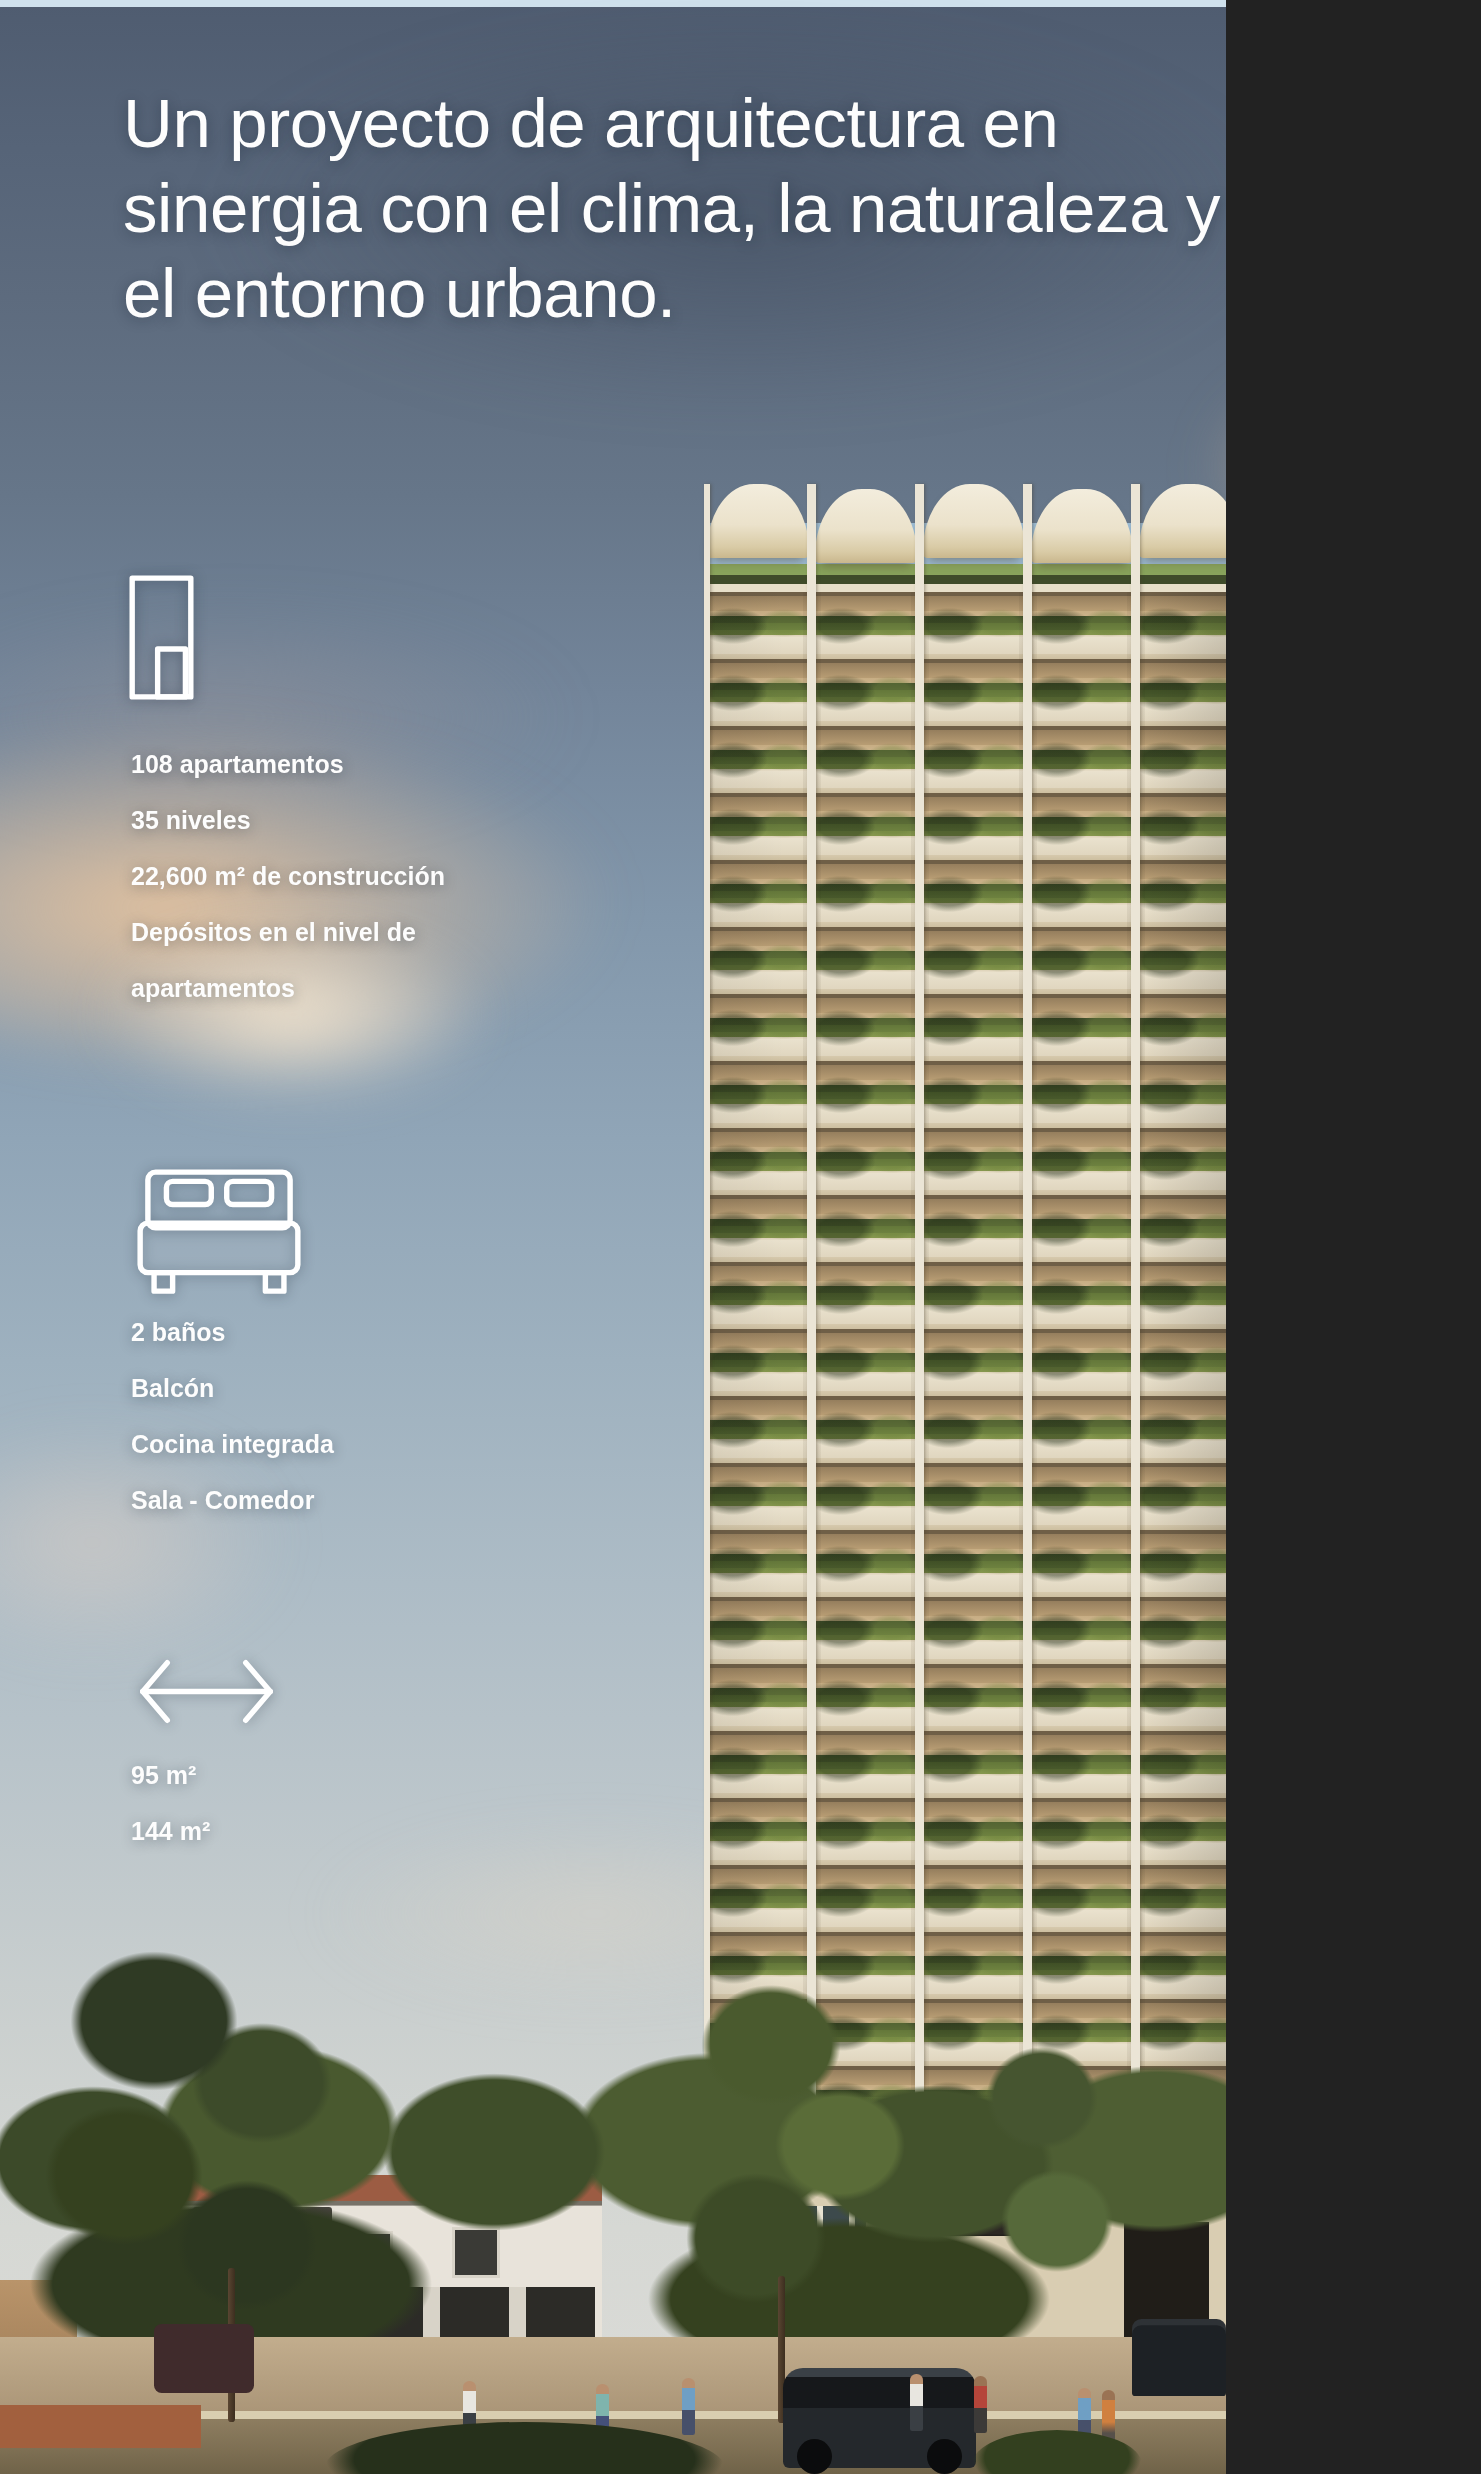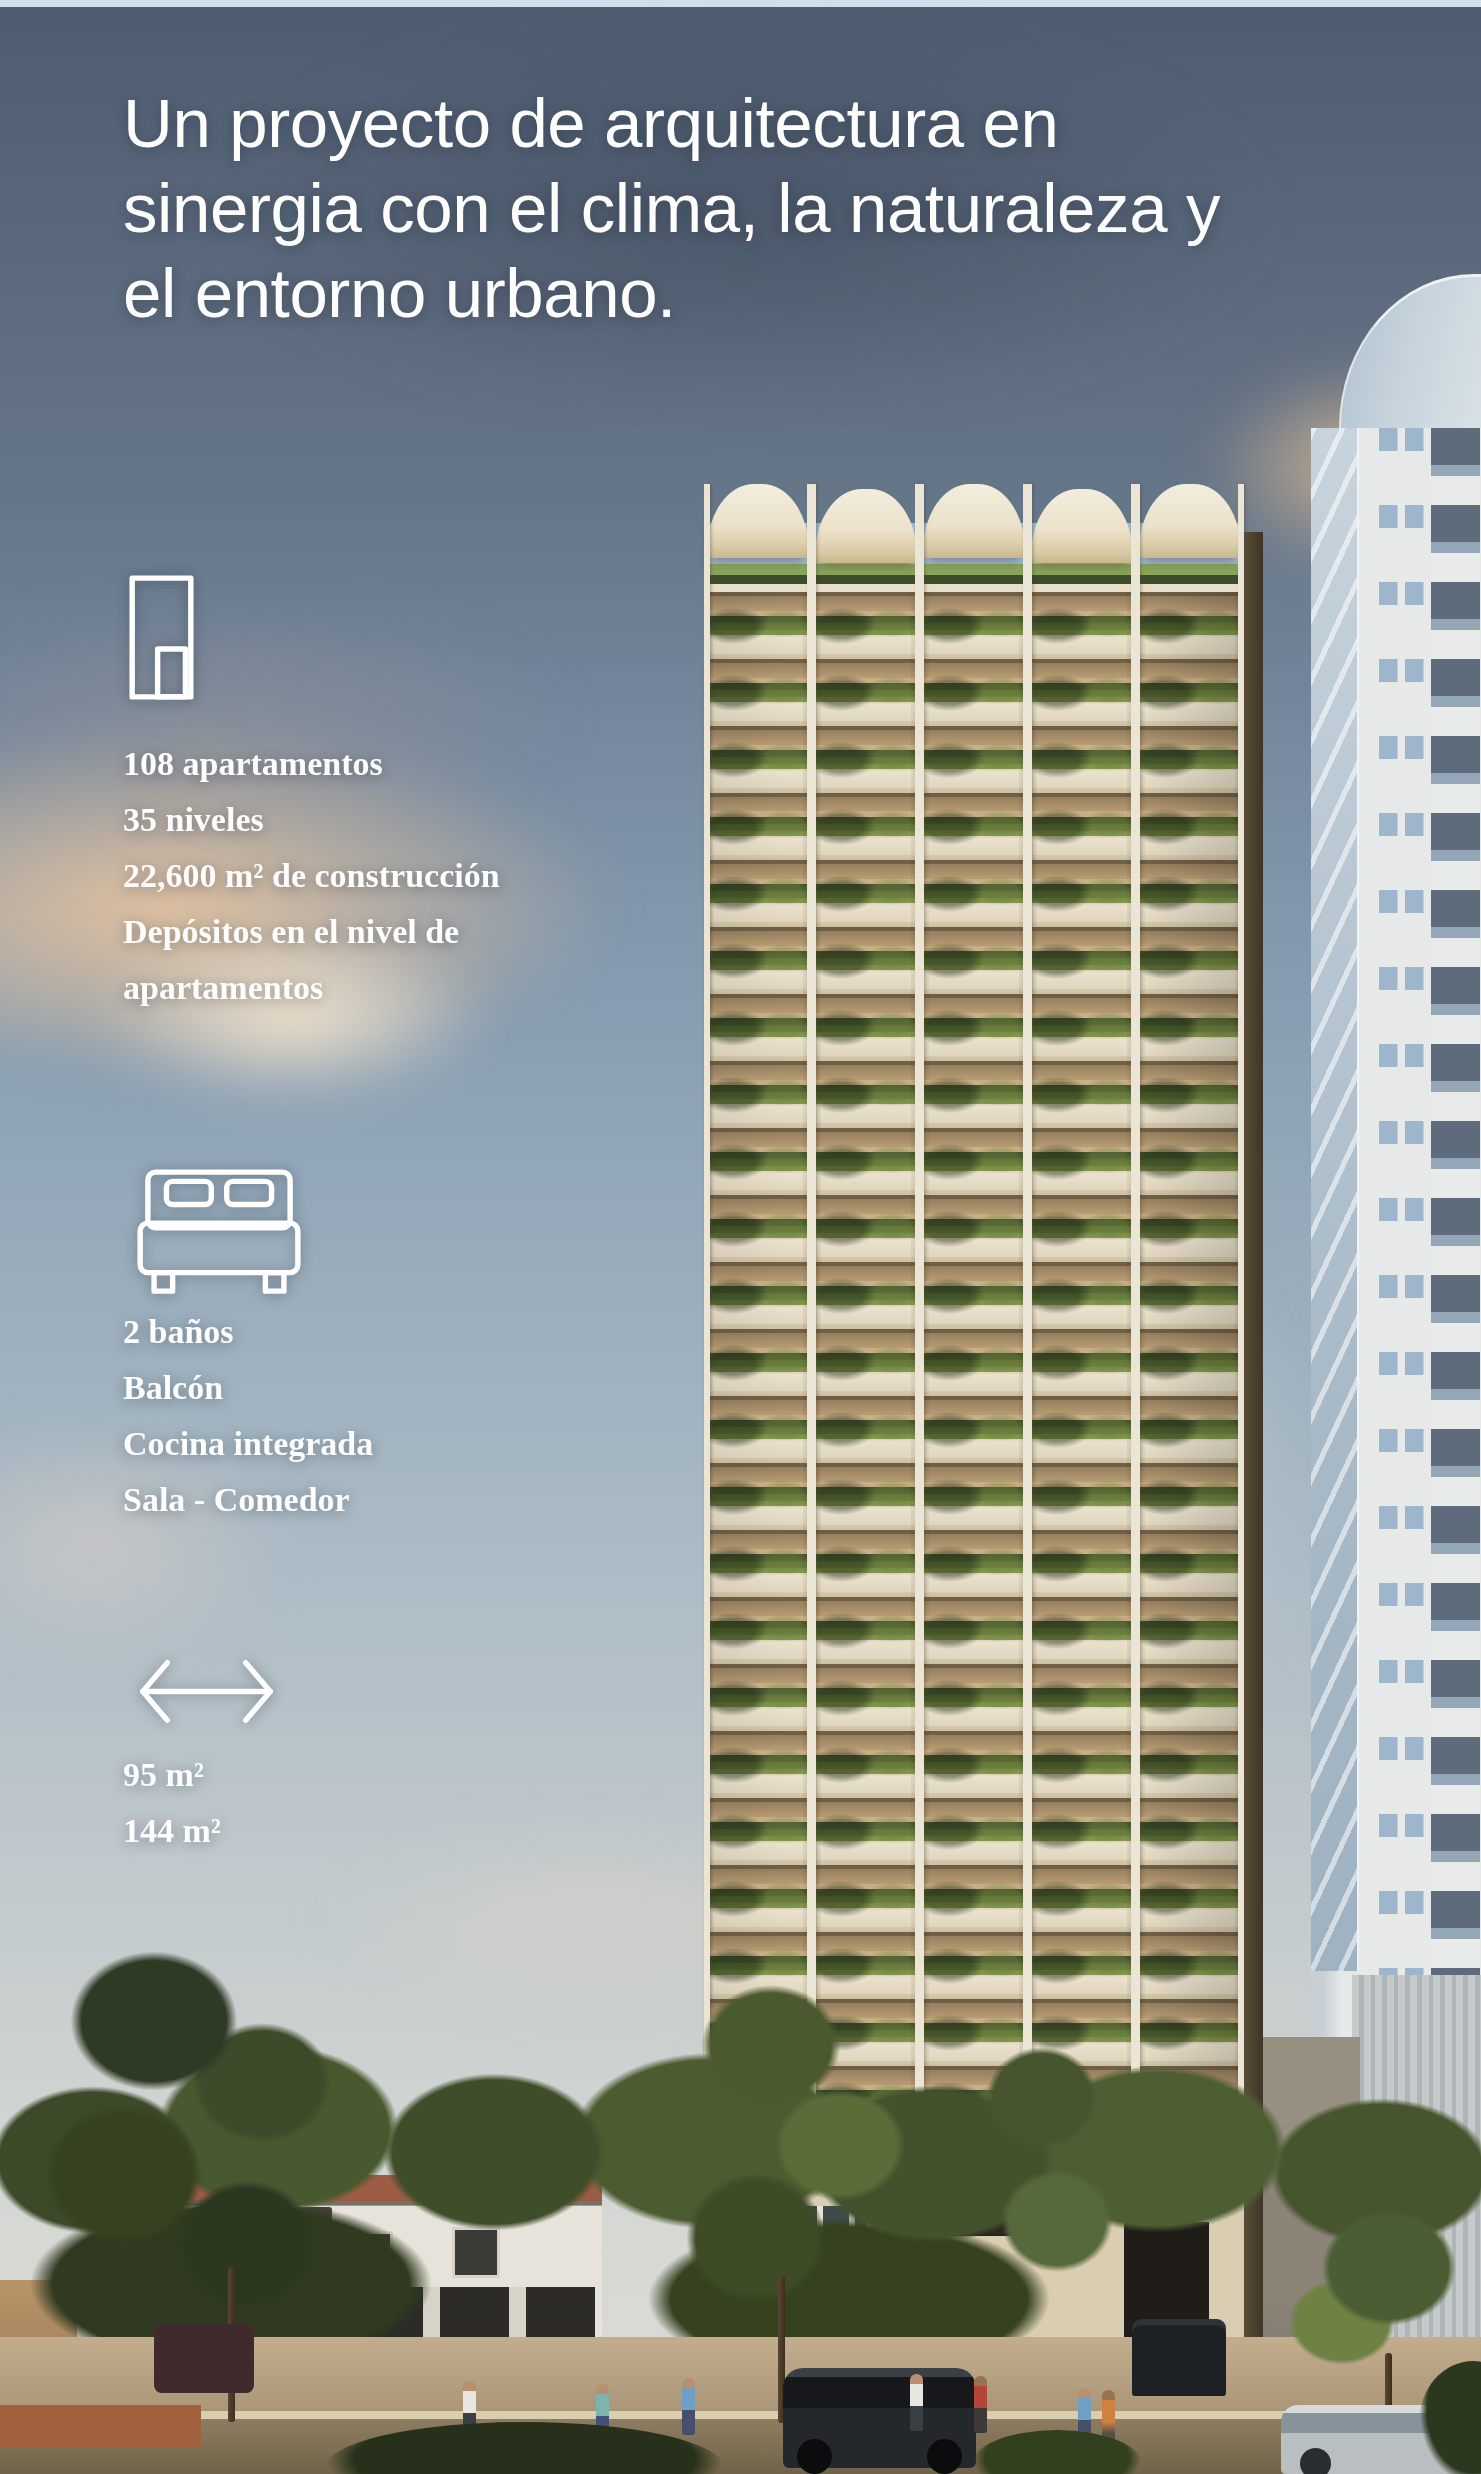--- a/index.html
+++ b/index.html
@@ -1,19 +1,19 @@
 <!DOCTYPE html>
 <html style="font-size:12.3px"><head>
 <meta charset="utf-8">
 <title>Proyecto</title>
 <style>
   html,body{margin:0;padding:0;}
   body{width:1481px;height:2475px;overflow:hidden;background:#222;
        font-family:"Liberation Sans","DejaVu Sans",sans-serif;}
-  .stage{position:relative;width:1481px;height:2475px;overflow:hidden;}
+  .stage{position:relative;width:1226px;height:2475px;overflow:hidden;}
   .stage *{position:absolute;box-sizing:border-box;}
 
   
   .sky{inset:0;
     background:linear-gradient(180deg,
       #4f5c70 0%,#566478 6%,#5d6b7e 12%,#667689 20%,
       #73859a 28%,#8297ab 37%,#90a5b7 46%,#9eb1bf 55%,
       #adbcc6 64%,#bcc6cb 73%,#cbd0cf 82%,#d6d8d4 90%,#dcdcd8 100%);}
   .sky-strip{left:0;top:0;width:1481px;height:7px;background:#cfe1ed;}
   .cloud{border-radius:50%;filter:blur(26px);}
@@ -193,21 +193,21 @@
   .bu2{left:972px;top:2430px;width:170px;height:69px;
     background:radial-gradient(ellipse at 50% 40%,#33401f 0 60%,rgba(0,0,0,0) 70%);}
   .bu3{left:1419px;top:2361px;width:108px;height:123px;
     background:radial-gradient(ellipse at 50% 40%,#2c3720 0 60%,rgba(0,0,0,0) 70%);}
 
   
   .overlay{color:#fdfdfd;text-shadow:0 1.5px 12.3px rgba(15,25,40,.35);}
   .heading{left:123px;top:81px;width:1157px;font-size:69px;line-height:85px;
     font-weight:400;letter-spacing:-0.4px;}
   .heading div{position:static;}
-  .info{left:123px;width:494px;font-size:34px;line-height:56px;font-weight:700;font-family:Liberation Serif, serif;}
+  .info{left:131px;width:494px;font-size:25px;line-height:56px;font-weight:700;}
   .info div{position:static;white-space:pre-line;}
   .sec1{top:736px;} .sec2{top:1304px;} .sec3{top:1747px;}
   .icon{stroke:#fff;fill:none;stroke-width:7;stroke-linecap:round;stroke-linejoin:round;
     filter:drop-shadow(0 1.5px 6.2px rgba(15,25,40,.35));}
   .ic-building{left:129px;top:575px;}
   .ic-bed{left:137px;top:1169px;}
   .ic-arrow{left:133px;top:1655px;}
 </style>
 </head>
 <body>

